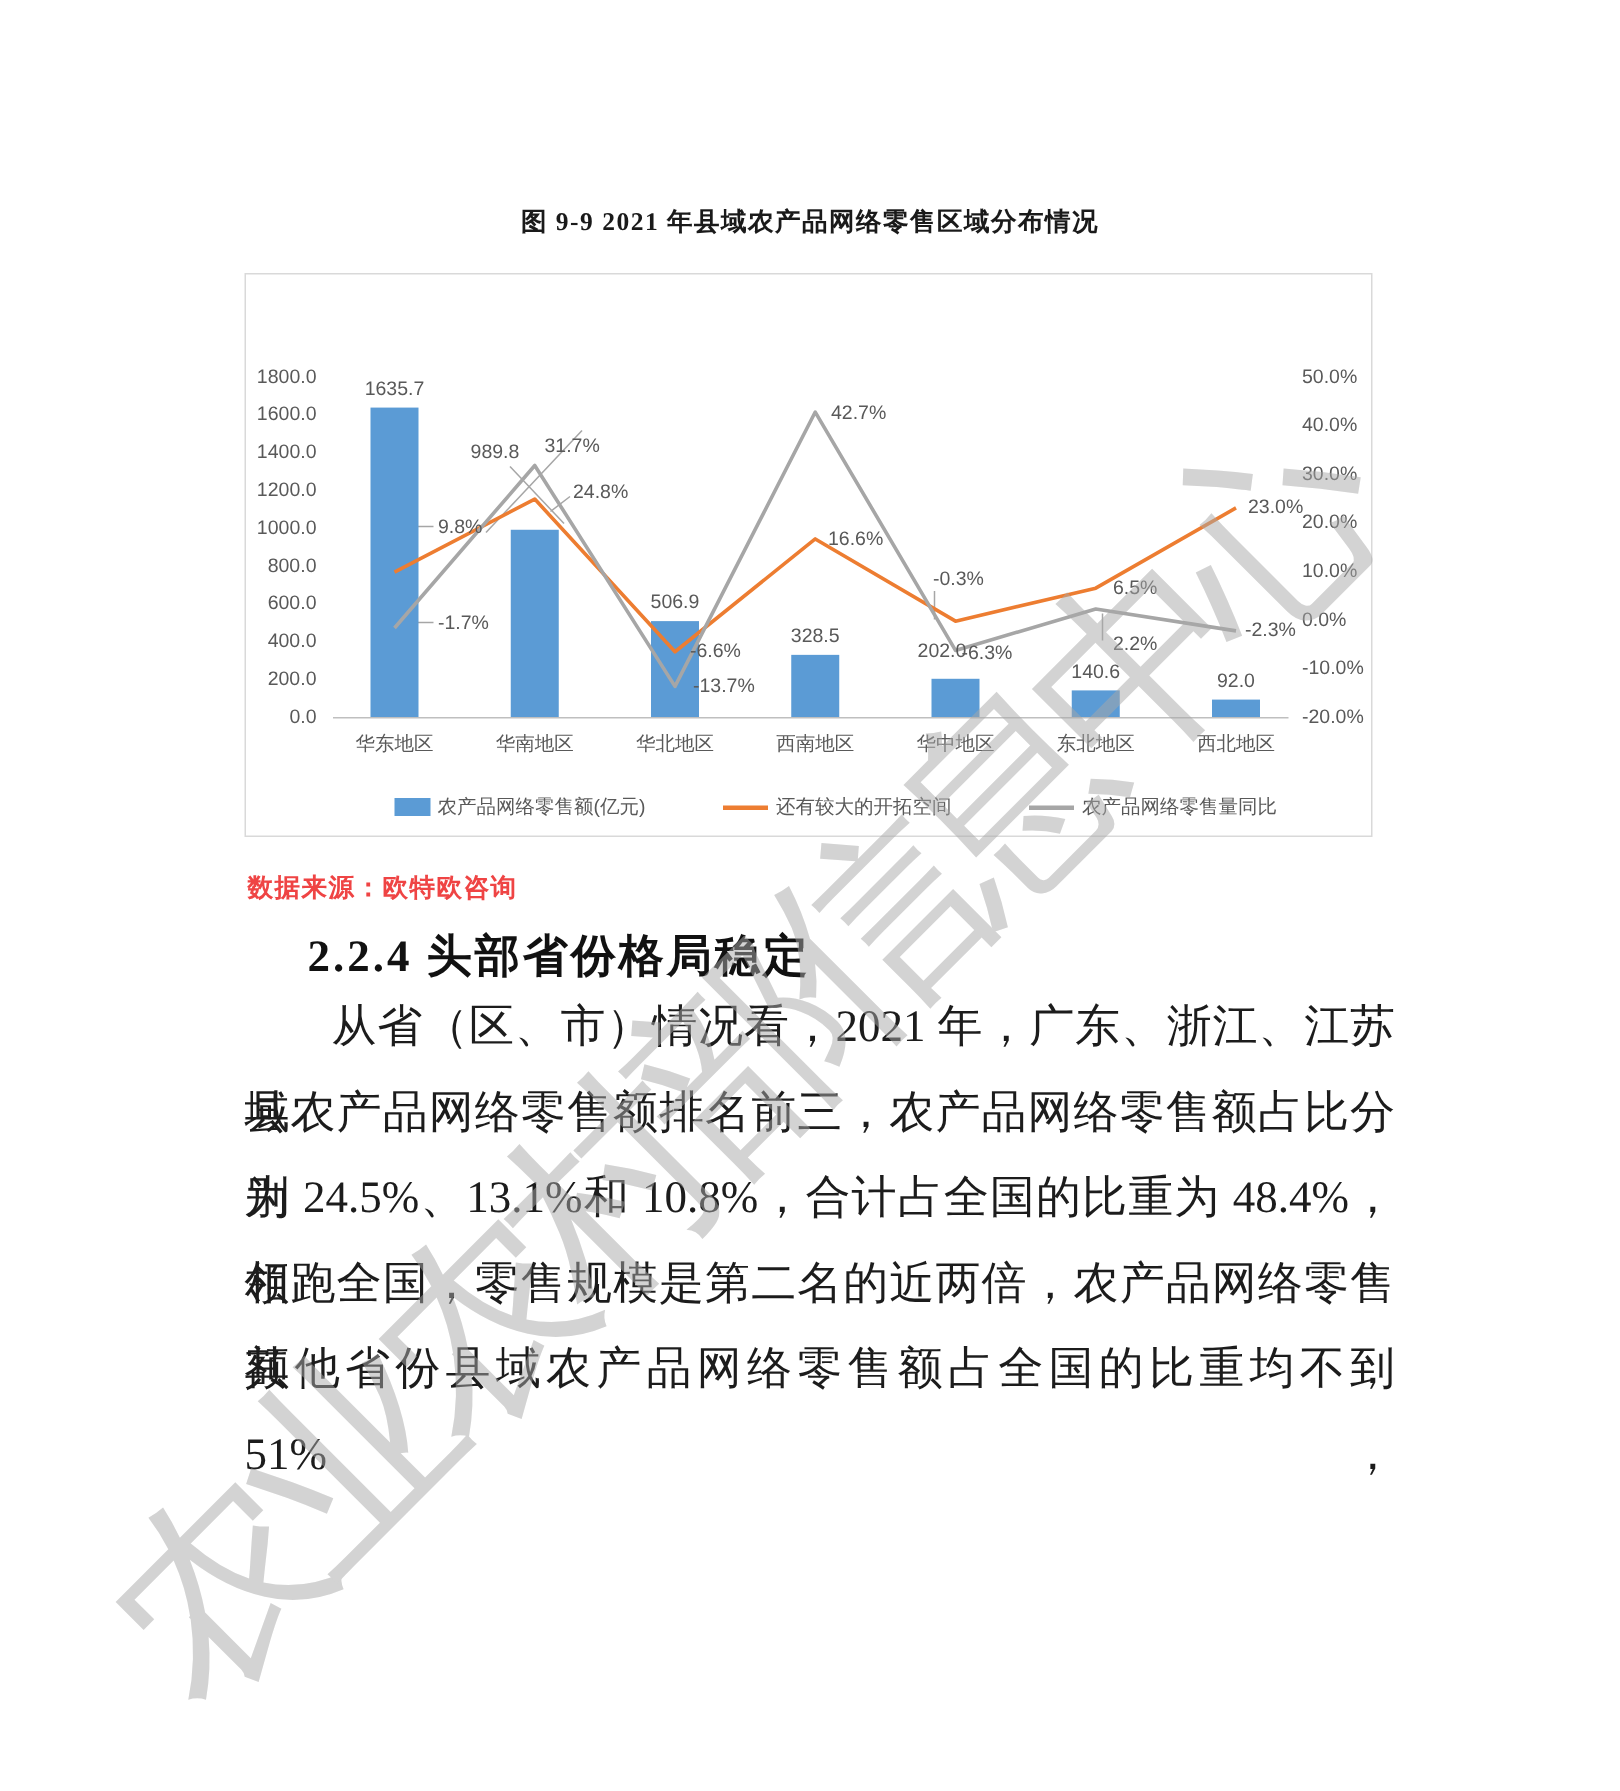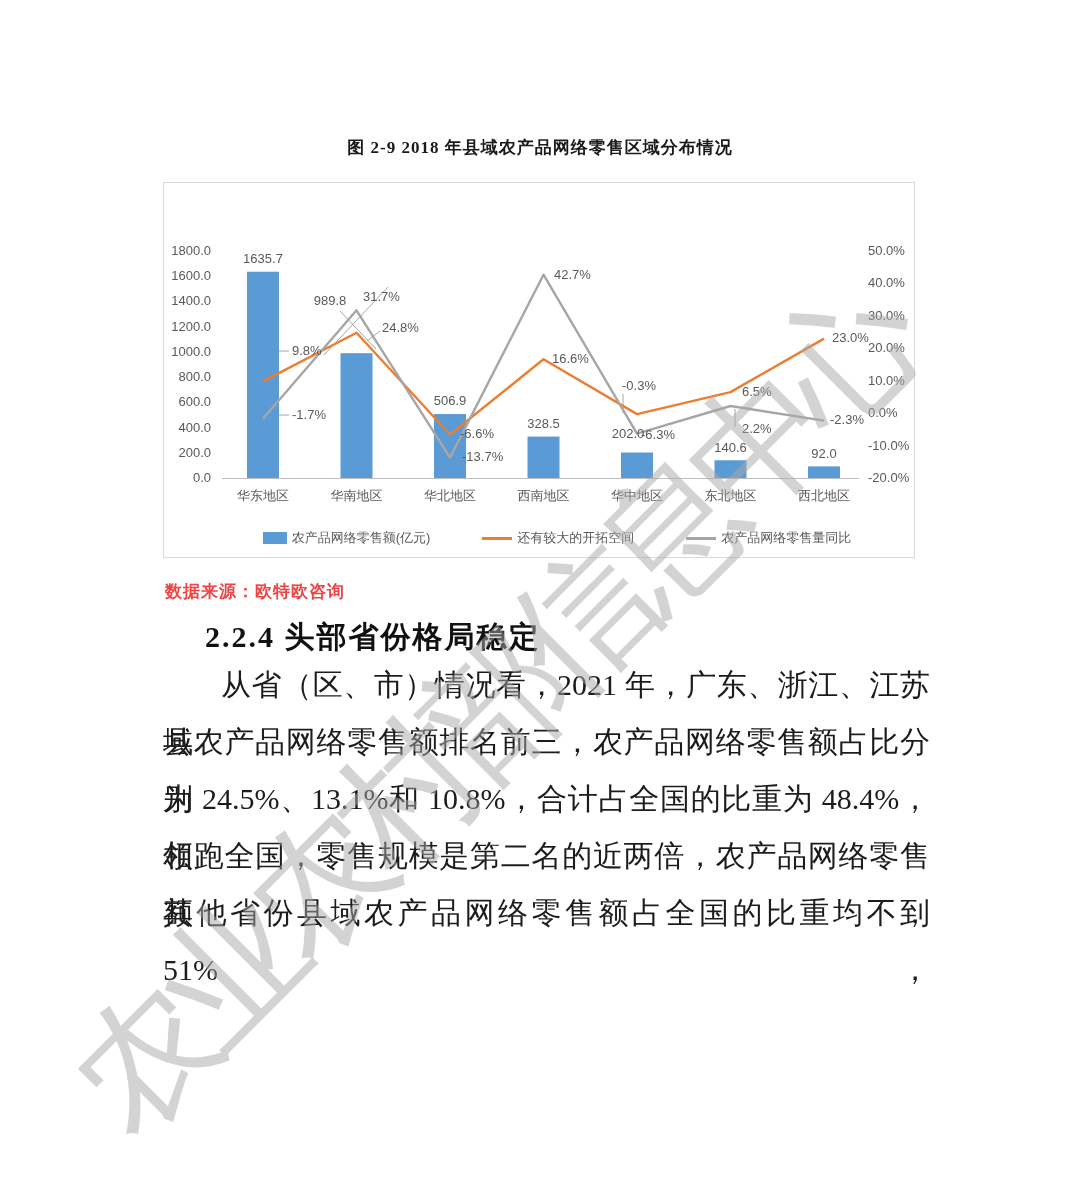--- a/index.html
+++ b/index.html
@@ -62,21 +62,21 @@
     color:#a8a8a8;opacity:0.5;white-space:nowrap;
     transform:rotate(-45deg);transform-origin:0 100%;
     pointer-events:none;z-index:5;
   }
 </style>
 </head>
 <body>
 
 <div class="page">
 
-  <div class="figure-title">图 2-9 2018 年县域农产品网络零售区域分布情况</div>
+  <div class="figure-title">图 9-9 2021 年县域农产品网络零售区域分布情况</div>
 
   <div class="chart-box">
     <svg id="chart-svg" width="750" height="374" viewBox="0 0 750 374">
         <polyline points="107,168 125,168" fill="none" stroke="#A6A6A6" stroke-width="1"></polyline>
         <polyline points="107,232 125,232" fill="none" stroke="#A6A6A6" stroke-width="1"></polyline>
         <polyline points="176,128 212,166" fill="none" stroke="#A6A6A6" stroke-width="1"></polyline>
         <polyline points="160,172 224,104" fill="none" stroke="#A6A6A6" stroke-width="1"></polyline>
         <polyline points="203,158 216,148" fill="none" stroke="#A6A6A6" stroke-width="1"></polyline>
         <polyline points="459,211 459,230" fill="none" stroke="#A6A6A6" stroke-width="1"></polyline>
         <polyline points="571,226 571,244" fill="none" stroke="#A6A6A6" stroke-width="1"></polyline>

